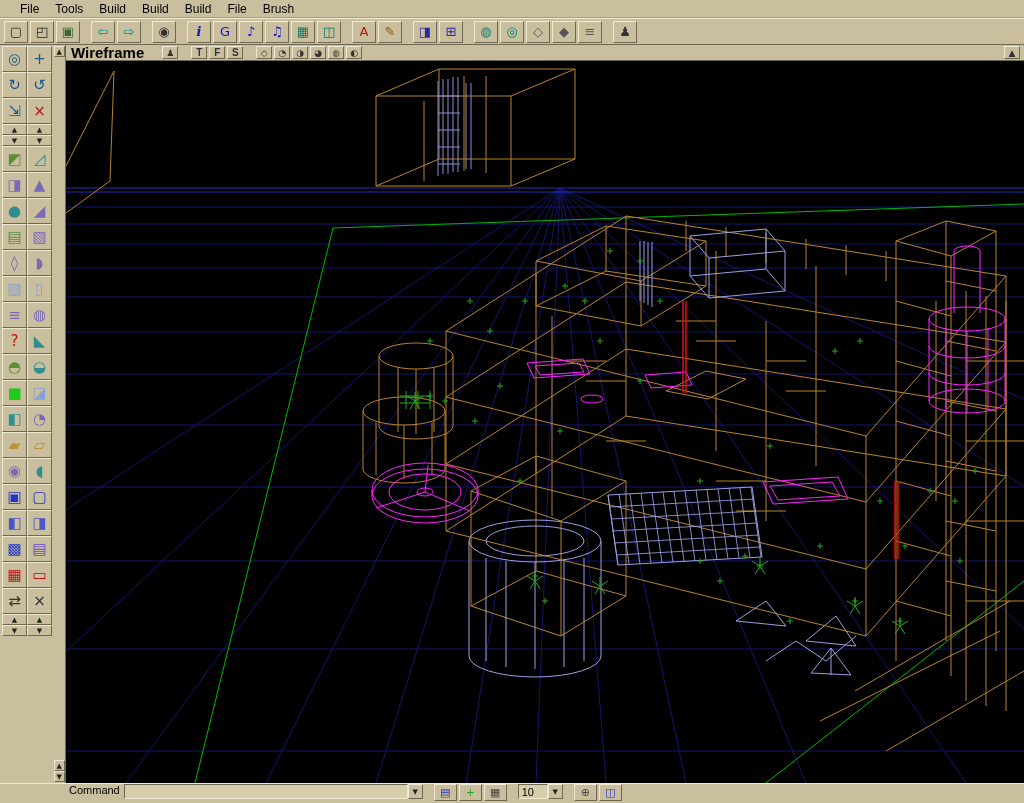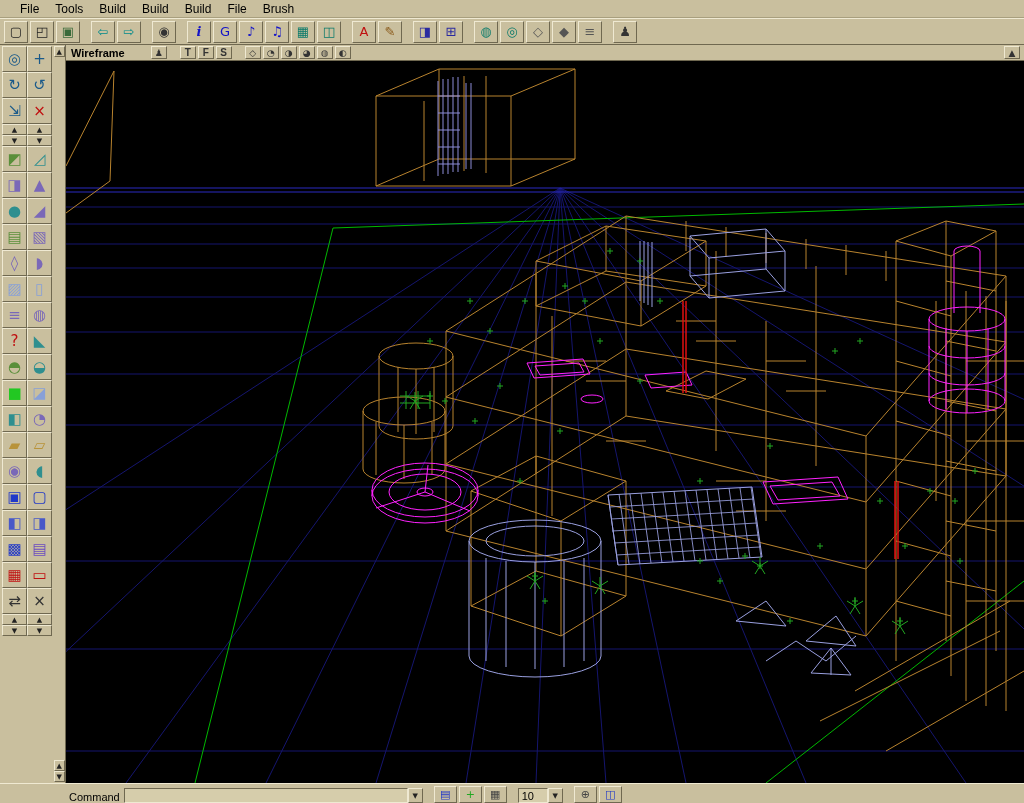--- a/index.html
+++ b/index.html
@@ -66,37 +66,37 @@
     font-family:"DejaVu Sans", sans-serif; font-size:7px; line-height:8px; text-align:center; color:#222;
   }
   .strip-spacer { flex:1; }
 
   
   .viewport { flex:1; display:flex; flex-direction:column; }
   .vp-titlebar {
     height:16px; background:var(--chrome); display:flex; align-items:center;
     padding:0 3px; border-bottom:1px solid var(--chrome-dark);
   }
-  .vp-title { font-weight:bold; font-size:11px; margin:0 14px 0 2px; }
+  .vp-title { font-weight:bold; font-size:15px; margin:0 6px 0 2px; }
   .vp-btn {
     width:16px; height:13px; padding:0; margin:0 1px;
     background:var(--chrome);
     border:1px solid;
     border-color:var(--chrome-light) var(--chrome-dark) var(--chrome-dark) var(--chrome-light);
     font-family:"DejaVu Sans", sans-serif; font-size:9px; line-height:10px; text-align:center; color:#333;
   }
   .vp-btn.gap { margin-left:12px; }
   .vp-btn.txt { font-family:"Liberation Sans", sans-serif; font-size:10px; font-weight:bold; }
   .vp-expand { margin-left:auto; }
   .vp-canvas { width:958px; height:722px; background:var(--viewport-bg); overflow:hidden; }
   .vp-canvas svg { display:block; }
 
   
   .statusbar {
-    height:20px; display:flex; align-items:flex-end;
+    height:20px; display:flex; align-items:flex-start;
     background:var(--chrome); border-top:1px solid var(--chrome-light);
     padding:0 4px 0 69px;
   }
   .cmd-label { font-size:11px; margin-right:4px; }
   .cmd-input {
     width:284px; height:15px;
     background:var(--input-bg);
     border:1px solid;
     border-color:var(--chrome-dark) var(--chrome-light) var(--chrome-light) var(--chrome-dark);
     font:11px "Liberation Sans", sans-serif; padding:0 3px; color:var(--text);

